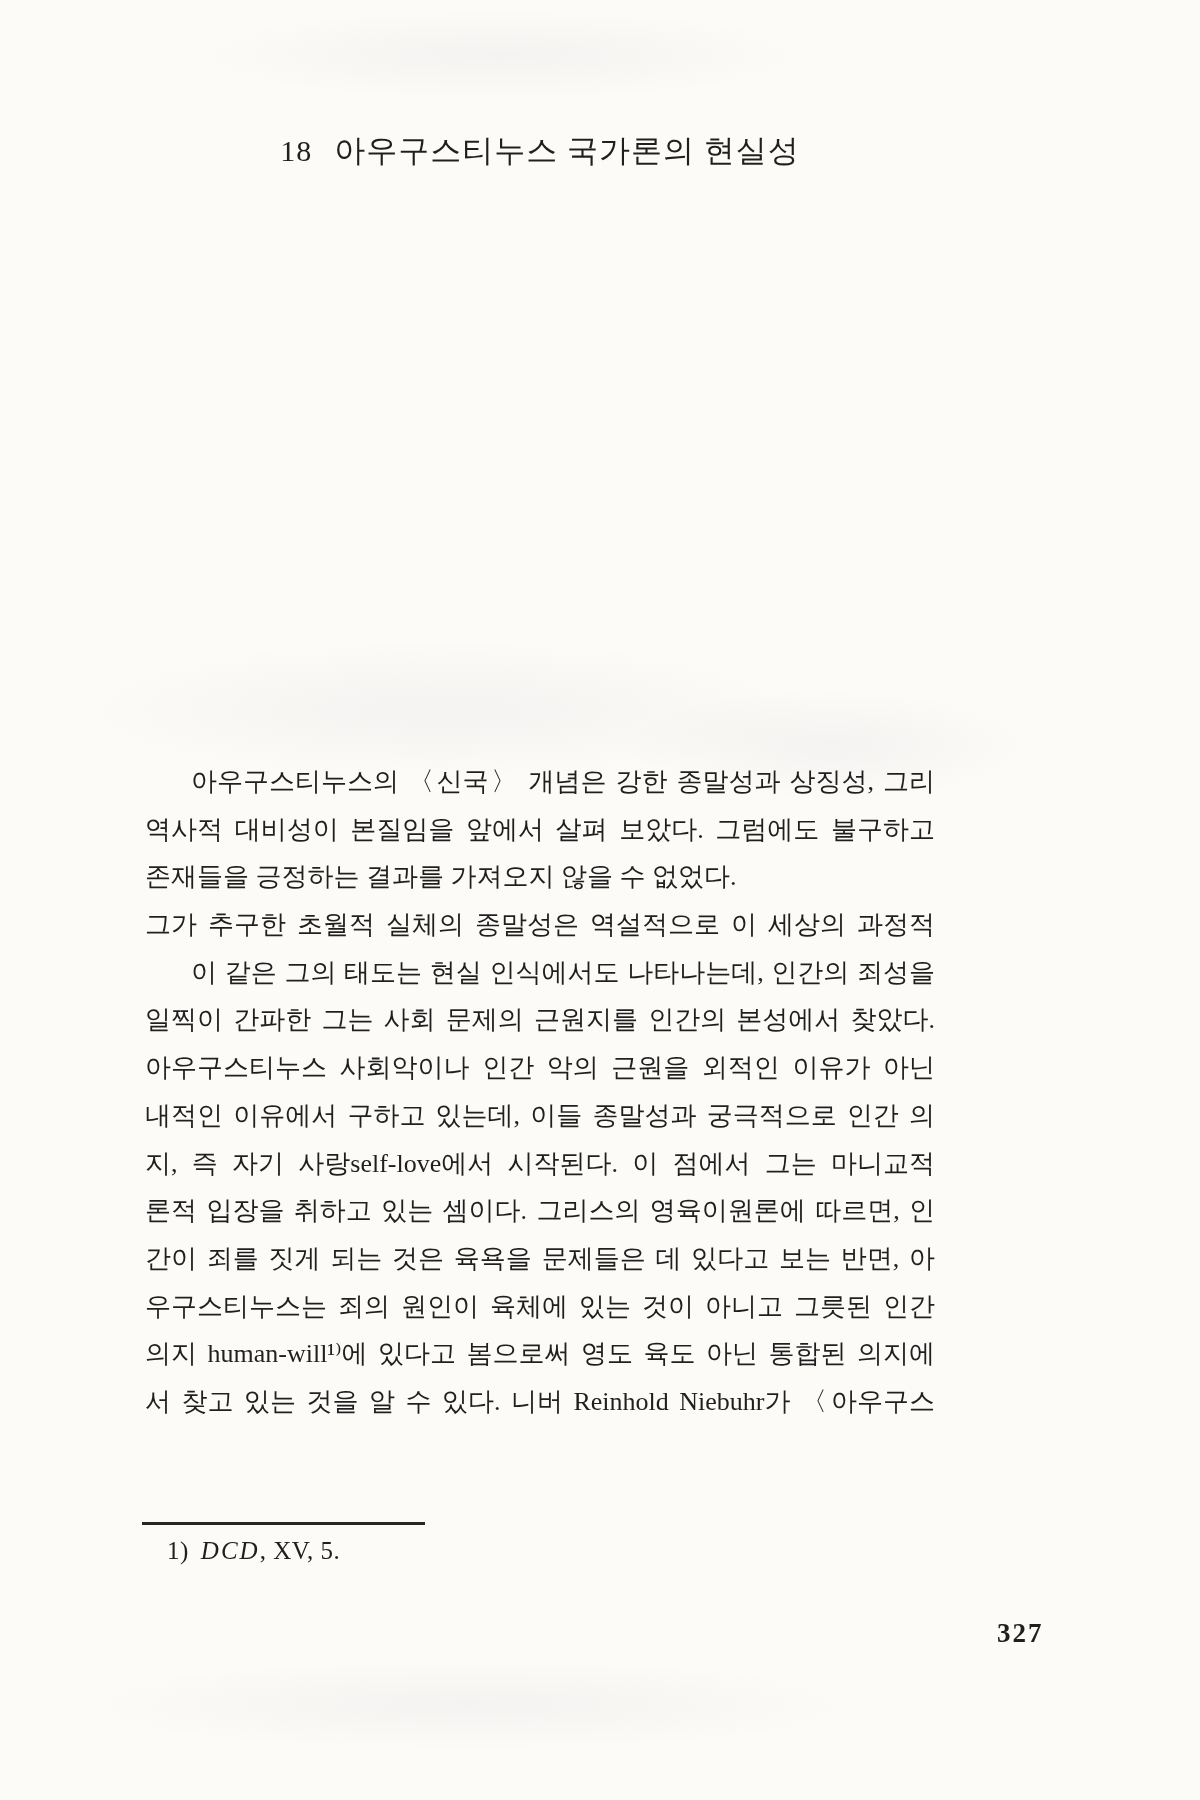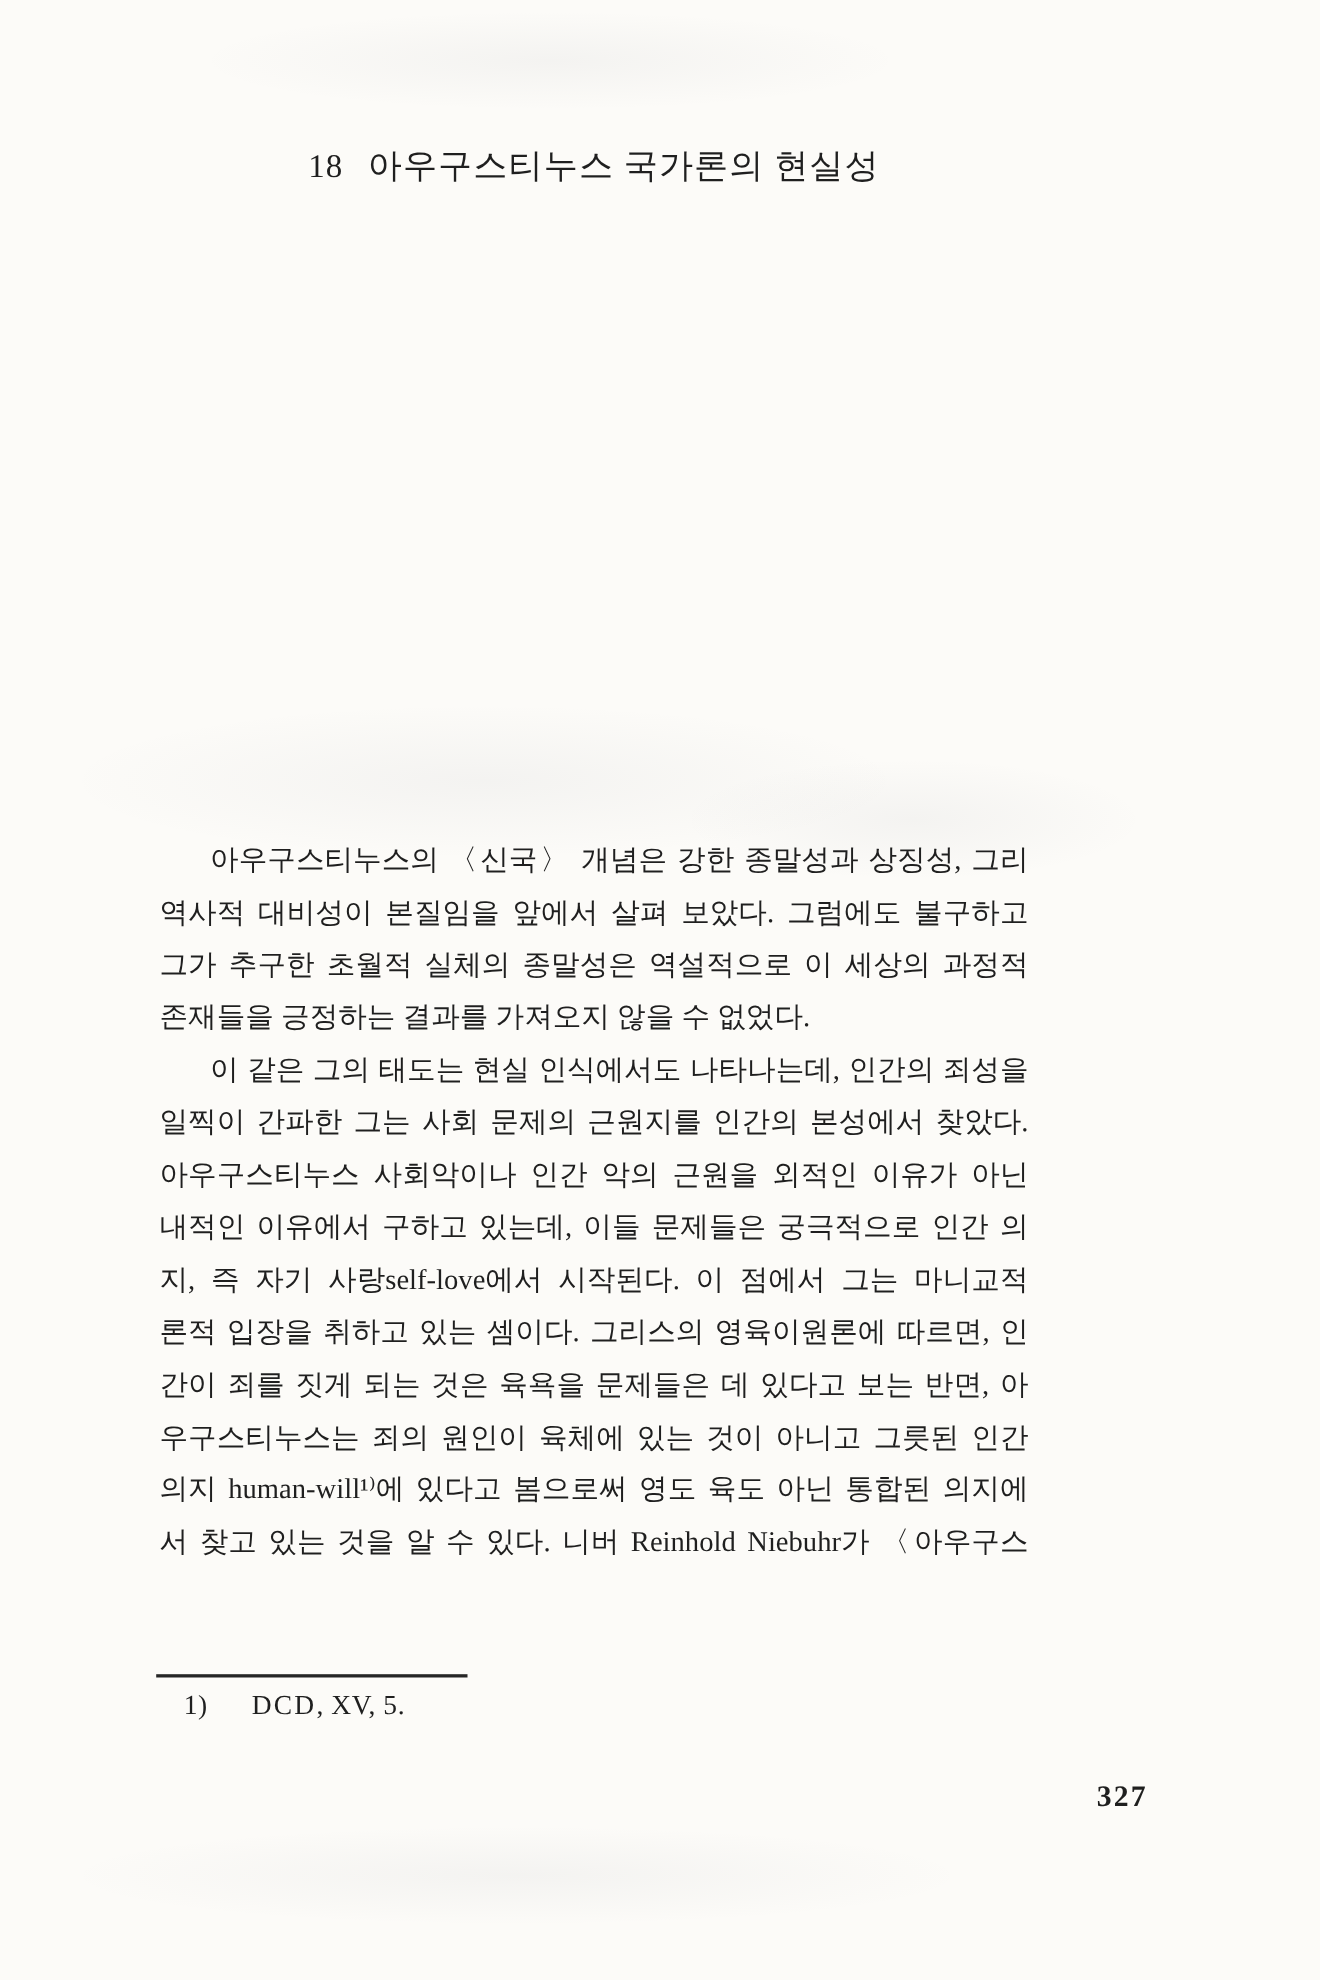--- a/index.html
+++ b/index.html
@@ -75,22 +75,22 @@
   .footnote {
     position: absolute;
     left: 167px;
     top: 1537px;
     font-size: 25px;
     letter-spacing: 0.5px;
     white-space: nowrap;
   }
   .footnote .marker { margin-right: 12px; }
   .footnote .work {
+    font-style: italic;
     letter-spacing: 2px;
-    margin-left: 28px;
   }
 
   .pagenum {
     position: absolute;
     left: 997px;
     top: 1618px;
     font-size: 27px;
     font-weight: 600;
     letter-spacing: 2px;
   }
@@ -105,26 +105,26 @@
   <div class="smudge s3"></div>
   <div class="smudge s4"></div>
 
   <div class="header">
     <span class="chap">18</span><span class="htitle">아우구스티누스 국가론의 현실성</span>
   </div>
 
   <div class="body-block">
     <div class="line indent">아우구스티누스의 〈신국〉 개념은 강한 종말성과 상징성, 그리고 그</div>
     <div class="line">역사적 대비성이 본질임을 앞에서 살펴 보았다. 그럼에도 불구하고</div>
+    <div class="line para-end">존재들을 긍정하는 결과를 가져오지 않을 수 없었다.</div>
     <div class="line">그가 추구한 초월적 실체의 종말성은 역설적으로 이 세상의 과정적</div>
-    <div class="line para-end">존재들을 긍정하는 결과를 가져오지 않을 수 없었다.</div>
     <div class="line indent">이 같은 그의 태도는 현실 인식에서도 나타나는데, 인간의 죄성을</div>
     <div class="line">일찍이 간파한 그는 사회 문제의 근원지를 인간의 본성에서 찾았다.</div>
     <div class="line">아우구스티누스 사회악이나 인간 악의 근원을 외적인 이유가 아닌</div>
-    <div class="line">내적인 이유에서 구하고 있는데, 이들 문제들은 궁극적으로 인간 의</div>
+    <div class="line">내적인 이유에서 구하고 있는데, 이들 종말성과 궁극적으로 인간 의</div>
     <div class="line">지, 즉 자기 사랑self-love에서 시작된다. 이 점에서 그는 마니교적</div>
     <div class="line">론적 입장을 취하고 있는 셈이다. 그리스의 영육이원론에 따르면, 인</div>
     <div class="line">간이 죄를 짓게 되는 것은 육욕을 문제들은 데 있다고 보는 반면, 아</div>
     <div class="line">우구스티누스는 죄의 원인이 육체에 있는 것이 아니고 그릇된 인간</div>
     <div class="line">의지 human-will¹⁾에 있다고 봄으로써 영도 육도 아닌 통합된 의지에</div>
     <div class="line">서 찾고 있는 것을 알 수 있다. 니버 Reinhold Niebuhr가 〈아우구스</div>
   </div>
 
   <div class="footnote-rule"></div>
 

